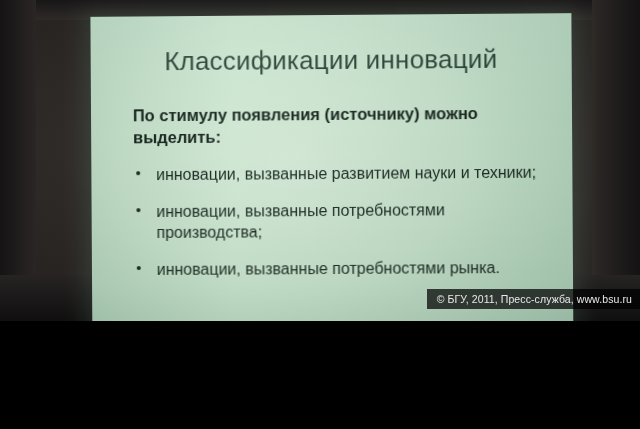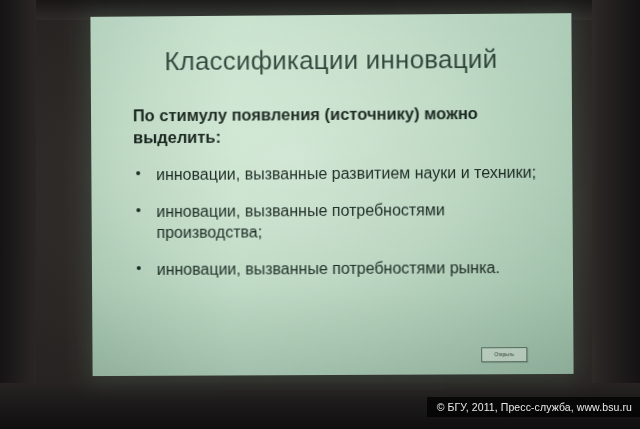--- a/index.html
+++ b/index.html
@@ -3,21 +3,21 @@
 <meta charset="utf-8">
 <style>
   html, body {
     margin: 0;
     padding: 0;
     background: #000;
   }
   #photo {
     position: relative;
     width: 640px;
-    height: 429px;
+    height: 321px;
     overflow: hidden;
     background: #231f20;
     font-family: "Liberation Sans", sans-serif;
   }
   
   .wall {
     position: absolute;
     inset: 0;
     background:
       radial-gradient(ellipse 120% 90% at 50% 45%, #3a3533 0%, #2b2725 45%, #1b1817 100%);

